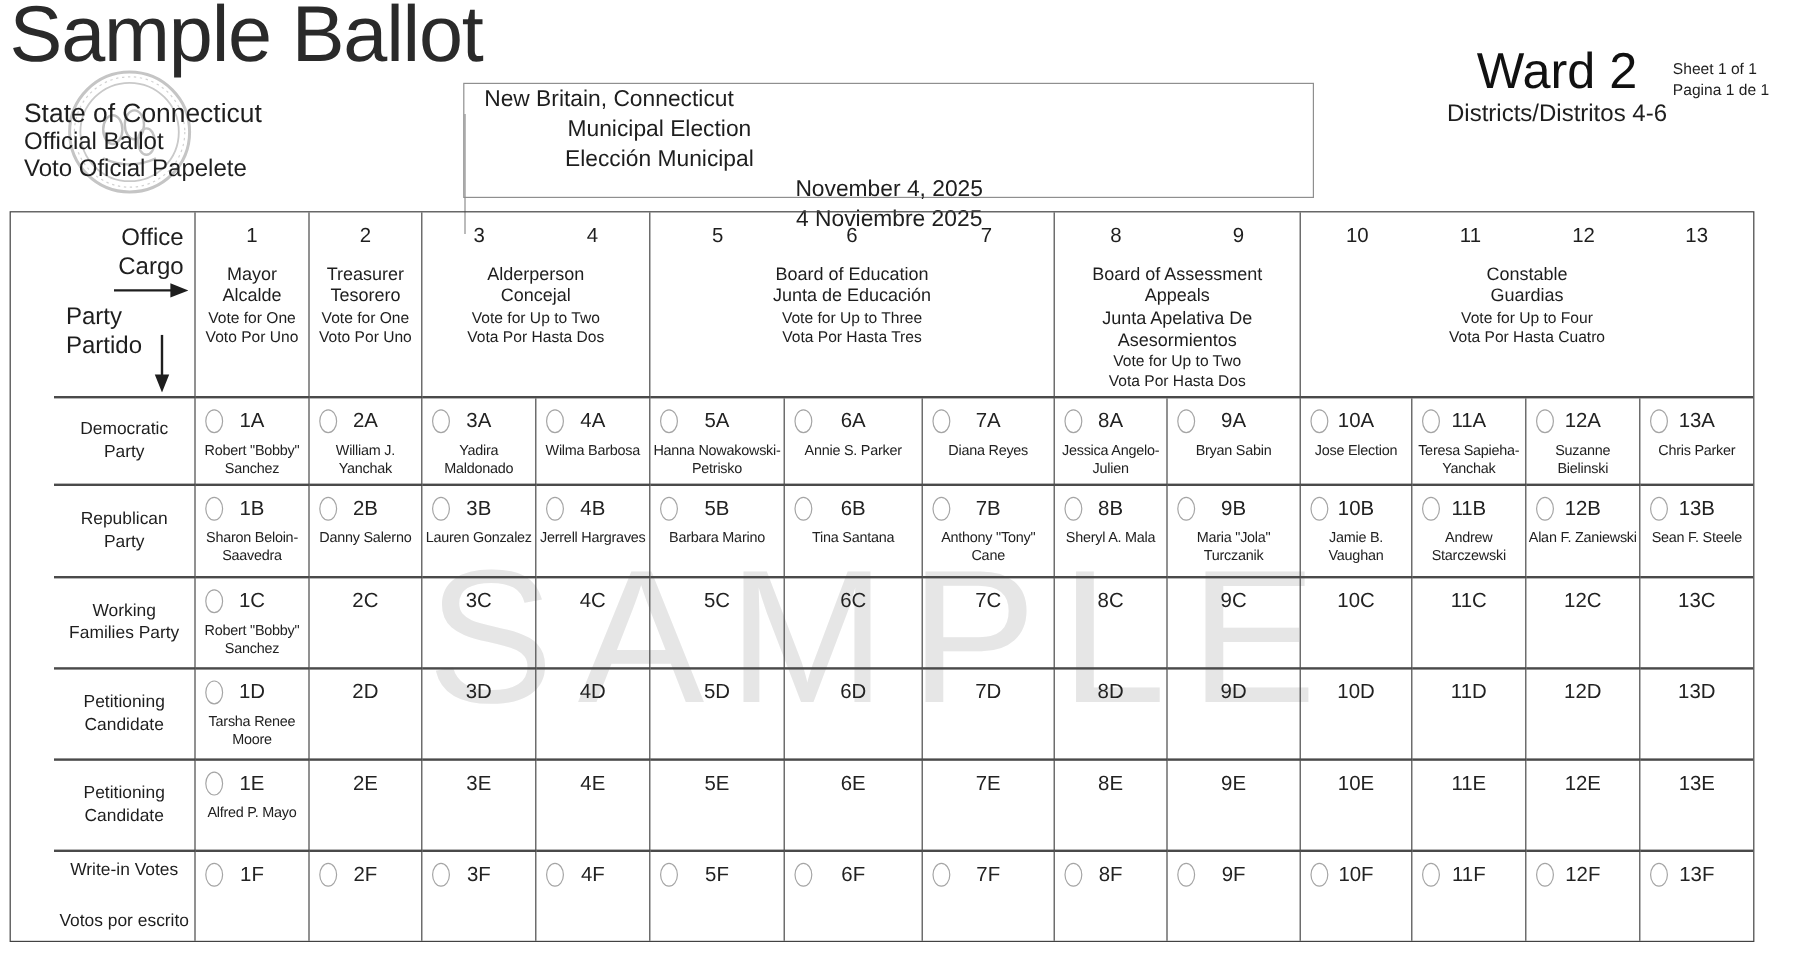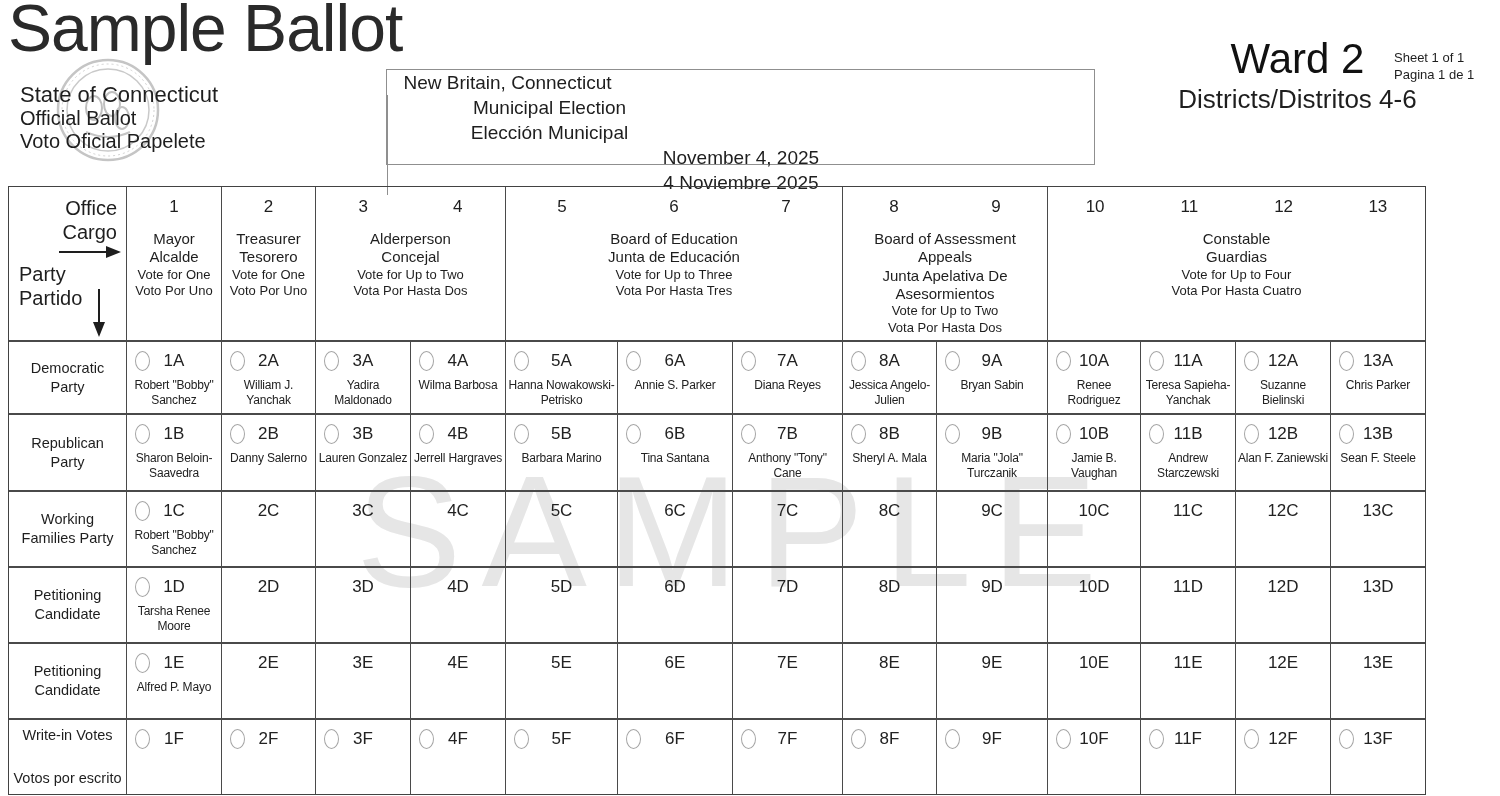--- a/index.html
+++ b/index.html
@@ -18,34 +18,34 @@
                 display: flex; border: 1px solid #8f8f8f; background: #fff; z-index: 1; flex-direction: column; }
   .info-box { display: flex; flex-direction: column; justify-content: center; text-align: center;
               font-size: 19px; line-height: 1.32; }
   .info-box + .info-box { border-left: 1px solid #8f8f8f; }
   .box-muni { width: 241px; }
   .box-elec { width: 278px; padding-left: 46px; }
   .box-date { flex: 1; }
 
   .ward-block { position: absolute; left: 1170px; top: 36px; width: 255px; text-align: center; z-index: 1; }
   .ward-title { font-size: 42px; line-height: 1.1; color: #111; }
-  .ward-sub { font-size: 26px; margin-top: 2px; }
+  .ward-sub { font-size: 20px; margin-top: 2px; }
   .sheet-block { position: absolute; left: 1394px; top: 50px; font-size: 13px; line-height: 1.3; z-index: 1; }
 
   
   .watermark { position: absolute; left: 356px; top: 452px; z-index: 0;
                font-size: 158px; font-weight: normal; letter-spacing: 20px; line-height: 1;
                color: #e6e6e6; user-select: none; white-space: nowrap; }
 
   
-  .ballot-grid { position: absolute; left: 8px; top: 186px; z-index: 1;
+  .ballot-grid { position: absolute; left: 8px; top: 176px; z-index: 1;
                  display: grid;
                  grid-template-columns: 118px 95px 94px 95px 95px 112px 115px 110px 94px 111px 93px 95px 95px 94px;
                  grid-template-rows: 155px 73px 77px 76px 76px 76px 74px;
-                 border: 1.5px solid #424242; background: transparent; }
+                 border: 1.5px solid #424242; background: transparent; padding-left: 36px; }
   .cell { position: relative; border-right: 1px solid #4a4a4a; border-bottom: 2px solid #4a4a4a; }
   .cell.last-col { border-right: none; }
   .cell.last-row { border-bottom: none; gap: 24px; }
 
   
   .corner-office { position: absolute; top: 10px; right: 9px; text-align: right; font-size: 20px; line-height: 1.18; }
   .arrow-right { position: absolute; top: 57px; right: 5px; }
   .corner-party { position: absolute; top: 76px; left: 10px; font-size: 20px; line-height: 1.18; }
   .arrow-down { position: absolute; left: 82px; top: 102px; }
   .arrow-right line, .arrow-down line { stroke: #1e1e1e; stroke-width: 2; }
@@ -245,21 +245,21 @@
         <div class="cand">Jessica Angelo-Julien</div>
       </div>
       <div class="cell body">
         <span class="oval"></span>
         <div class="code">9A</div>
         <div class="cand">Bryan Sabin</div>
       </div>
       <div class="cell body">
         <span class="oval"></span>
         <div class="code">10A</div>
-        <div class="cand">Renee Rodriguez</div>
+        <div class="cand">Jose Election</div>
       </div>
       <div class="cell body">
         <span class="oval"></span>
         <div class="code">11A</div>
         <div class="cand">Teresa Sapieha-Yanchak</div>
       </div>
       <div class="cell body">
         <span class="oval"></span>
         <div class="code">12A</div>
         <div class="cand">Suzanne Bielinski</div>

